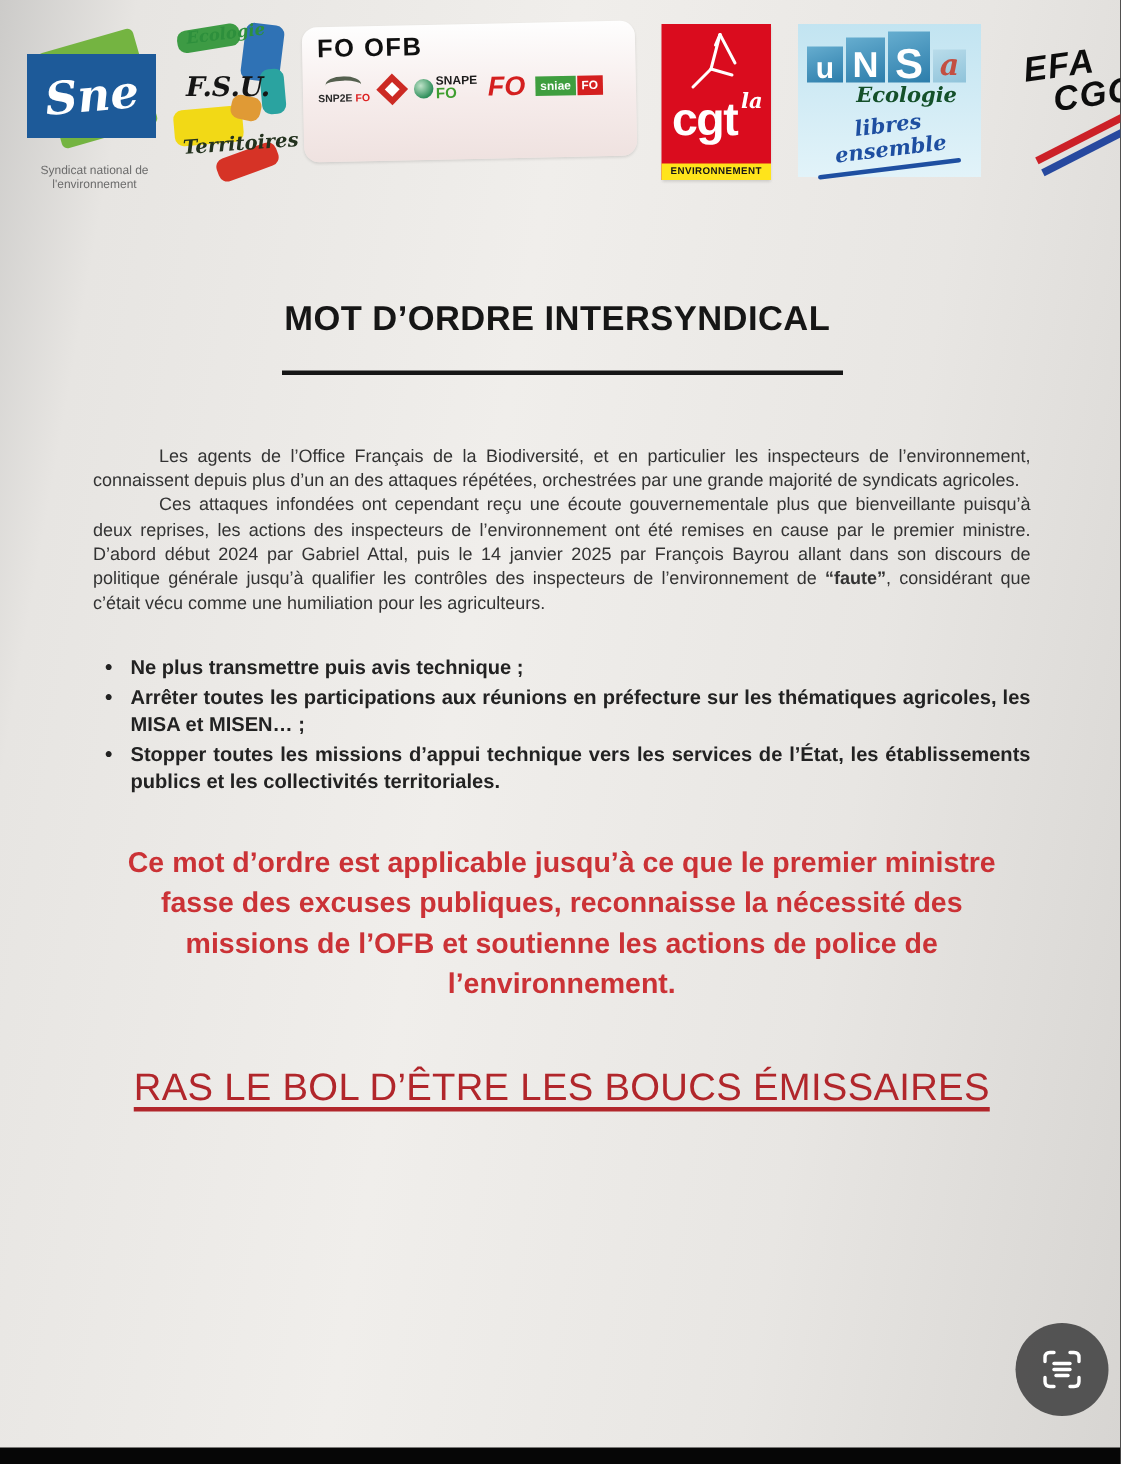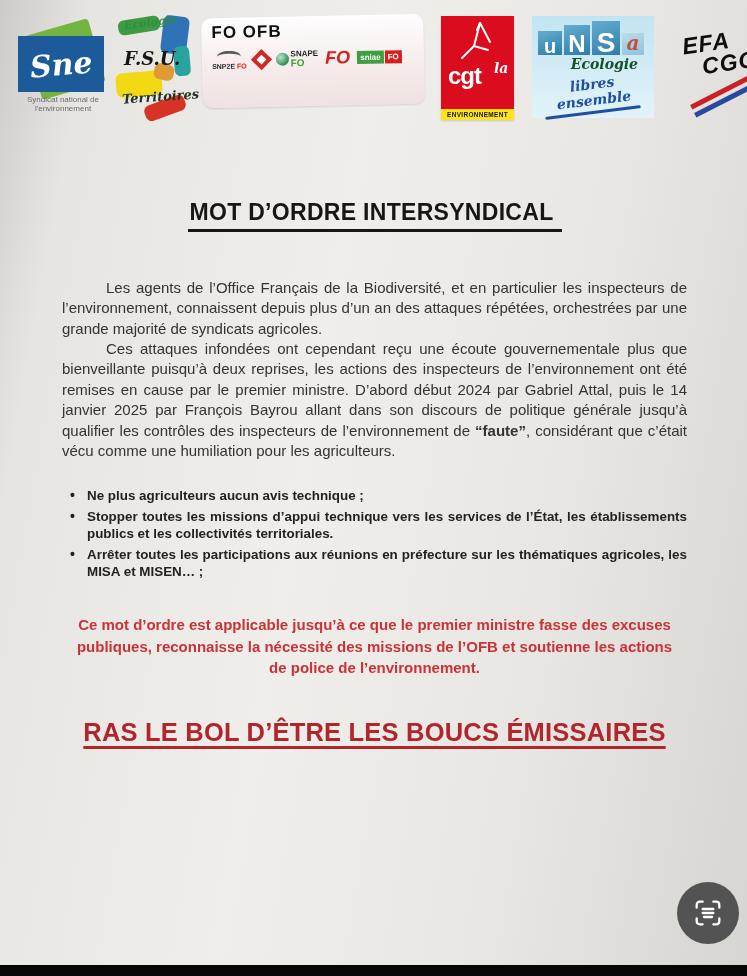--- a/index.html
+++ b/index.html
@@ -19,21 +19,21 @@
     color:var(--text);
   }
   
   .logos{display:flex;align-items:flex-start;padding:16px 0 0 16px;height:126px;}
   .logo{position:relative;flex:0 0 auto;}
   
   .sne{width:94px;height:106px;margin-top:8px;}
   .sne-green{position:absolute;top:2px;left:16px;width:66px;height:66px;background:#74b441;transform:rotate(-16deg);border-radius:4px;}
   .sne-blue{position:absolute;top:12px;left:2px;width:86px;height:56px;background:#1d5a99;display:flex;align-items:center;justify-content:center;}
   .sne-name{color:#fff;font:italic 700 30px "DejaVu Serif",serif;transform:rotate(-5deg);}
-  .sne-tag{position:absolute;bottom:16px;left:0;width:100%;text-align:center;font-size:8px;line-height:1.2;color:#6b6b6b;}
+  .sne-tag{position:absolute;bottom:2px;left:0;width:100%;text-align:center;font-size:8px;line-height:1.2;color:#6b6b6b;}
   
   .fsu{width:74px;height:104px;margin-left:6px;}
   .fsu i{position:absolute;border-radius:6px;}
   .fsu-g{top:2px;left:2px;width:42px;height:15px;background:#3d9b44;transform:rotate(-9deg);}
   .fsu-b{top:0;right:2px;width:26px;height:38px;background:#2f72b5;transform:rotate(7deg);}
   .fsu-t{top:30px;right:0;width:16px;height:30px;background:#2aa3a0;transform:rotate(-5deg);}
   .fsu-y{bottom:24px;left:0;width:46px;height:24px;background:#f2d916;transform:rotate(-5deg);}
   .fsu-r{bottom:4px;right:4px;width:42px;height:16px;background:#d63326;transform:rotate(-20deg);}
   .fsu-o{top:48px;right:16px;width:20px;height:16px;background:#e09a35;transform:rotate(12deg);}
   .fsu-eco{position:absolute;top:0;left:8px;font:italic 600 11px "DejaVu Serif",serif;color:#2d8f3c;transform:rotate(-7deg);}
@@ -53,21 +53,21 @@
   .fo-c3 .t{font-size:8px;font-weight:800;color:#1c1c1c;line-height:1;}
   .fo-c3 .t b{display:block;color:#3f9e2f;font-size:10px;}
   .fo-c4{font:italic 900 18px "Liberation Sans",sans-serif;color:#d41f1f;}
   .fo-c5{display:flex;gap:1px;font-size:8px;font-weight:800;color:#fff;}
   .fo-c5 .g{background:#3f9e3f;padding:2px 3px;}
   .fo-c5 .r{background:#d41f1f;padding:2px 3px;}
   
   .cgt{width:73px;height:104px;margin-left:17px;background:#da0c1e;box-shadow:0 1px 2px rgba(0,0,0,.15);}
   .cgt svg{display:block;margin:4px auto 0;}
   .cgt-la{position:absolute;top:44px;left:9px;color:#fff;font:italic 700 14px "DejaVu Serif",serif;margin-left:44px;}
-  .cgt-name{position:absolute;top:48px;left:7px;color:#fff;font-weight:800;font-size:24px;letter-spacing:-1px;line-height:1;}
+  .cgt-name{position:absolute;top:48px;left:7px;color:#fff;font-weight:800;font-size:31px;letter-spacing:-1px;line-height:1;}
   .cgt-strip{position:absolute;bottom:0;left:0;right:0;background:#ffe41b;color:#161616;font-size:6.5px;font-weight:700;text-align:center;padding:2px 0;letter-spacing:.3px;}
   
   .unsa{width:122px;height:102px;margin-left:18px;background:linear-gradient(180deg,#c2e4f1,#e2f3f9);padding:5px 6px;}
   .unsa-letters{display:flex;align-items:flex-end;gap:2px;}
   .unsa-letters .sq{background:linear-gradient(160deg,#66adcf,#2c7dab);color:#fff;font-weight:800;display:flex;align-items:flex-end;justify-content:center;line-height:.9;}
   .sq.u{width:24px;height:24px;font-size:20px;}
   .sq.n{width:26px;height:30px;font-size:24px;}
   .sq.s{width:28px;height:34px;font-size:28px;}
   .sq.a{width:22px;height:22px;background:linear-gradient(160deg,#b9dcea,#8fc3da);color:#c34f42;font:italic 700 20px "DejaVu Serif",serif;}
   .unsa-eco{margin-top:1px;text-align:right;padding-right:10px;color:#14502a;font:italic 700 14px "DejaVu Serif",serif;}
@@ -75,30 +75,30 @@
   .unsa-swoosh{width:96px;height:2.5px;background:#1e4fa1;border-radius:2px;transform:rotate(-7deg);margin:3px auto 0;}
   
   .efa{width:95px;height:90px;margin-left:14px;margin-top:12px;}
   .efa-l1{font:italic 900 23px "Liberation Sans",sans-serif;color:#0d0d0d;transform:rotate(-8deg);margin-left:14px;letter-spacing:1px;}
   .efa-l2{font:italic 900 23px "Liberation Sans",sans-serif;color:#0d0d0d;transform:rotate(-8deg);margin-left:34px;margin-top:-6px;letter-spacing:1px;}
   .efa-sr{position:absolute;right:-2px;bottom:26px;width:78px;height:5px;background:#cc2027;transform:rotate(-27deg);}
   .efa-sb{position:absolute;right:-6px;bottom:18px;width:78px;height:5px;background:#27499f;transform:rotate(-27deg);}
   
   .doc{padding:0 60px 0 62px;}
   .title-wrap{text-align:center;margin-top:58px;}
-  .title{display:inline-block;font-size:23px;font-weight:700;color:#161616;letter-spacing:.3px;border-bottom:3px solid #161616;padding:0 8px 3px 2px;}
-  .body-p{margin:0;font-size:15px;line-height:1.36;text-align:justify;text-indent:44px;color:#333;}
+  .title{display:inline-block;font-size:23px;font-weight:700;color:#161616;letter-spacing:.3px;border-bottom:3px solid #161616;padding:0 8px 21px 2px;}
+  .body-p{margin:0;font-size:12px;line-height:1.36;text-align:justify;text-indent:44px;color:#333;}
   .body-block{margin-top:30px;}
   .callout{margin:16px 0 0;font-size:17.5px;font-weight:700;line-height:1.37;color:var(--red);text-align:justify;text-indent:48px;text-decoration:underline;text-underline-offset:3px;}
   .bullets{margin:26px 0 0;padding:0 0 0 8px;list-style:none;}
   .bullets li{position:relative;padding-left:17px;margin-bottom:3px;font-size:13.4px;font-weight:700;line-height:1.3;color:#222;text-align:justify;}
   .bullets li::before{content:"\2022";position:absolute;left:0;top:-1px;font-size:14px;}
   .footnote{margin:16px 0 0 18px;font-size:9.5px;color:#3c3c3c;}
-  .applicability{margin:34px auto 0;width:612px;text-align:center;font-size:15px;font-weight:700;line-height:1.42;color:#cb3236;}
-  .slogan1{margin:40px 0 0;text-align:center;font-size:25.5px;font-weight:700;color:var(--slogan-red);text-decoration:underline;text-decoration-thickness:2.5px;text-underline-offset:5px;letter-spacing:.2px;}
+  .applicability{margin:34px auto 0;width:612px;text-align:center;font-size:19px;font-weight:700;line-height:1.42;color:#cb3236;}
+  .slogan1{margin:40px 0 0;text-align:center;font-size:25.5px;font-weight:400;color:var(--slogan-red);text-decoration:underline;text-decoration-thickness:2.5px;text-underline-offset:5px;letter-spacing:.2px;}
   .slogan2{margin:26px 0 0;text-align:center;font-size:18.5px;font-weight:800;color:var(--slogan-red);text-decoration:underline;text-decoration-thickness:2px;text-underline-offset:4px;}
   
   .fab{position:absolute;right:8px;bottom:32px;width:62px;height:62px;border-radius:50%;border:none;background:rgba(72,72,72,.92);display:flex;align-items:center;justify-content:center;cursor:pointer;padding:0;}
   .bottom-bar{position:absolute;left:0;right:0;bottom:0;height:11px;background:#060606;}
 </style>
 </head>
 <body>
 
 <div class="photo">
 
@@ -186,23 +186,23 @@
       <h1 class="title">MOT D’ORDRE INTERSYNDICAL</h1>
     </div>
 
     <div class="body-block">
       <p class="body-p">Les agents de l’Office Français de la Biodiversité, et en particulier les inspecteurs de l’environnement, connaissent depuis plus d’un an des attaques répétées, orchestrées par une grande majorité de syndicats agricoles.</p>
       <p class="body-p"><span>Ces attaques infondées ont cependant reçu une écoute gouvernementale plus que bienveillante puisqu’à deux reprises, les actions des inspecteurs de l’environnement ont été remises en cause par le premier ministre. D’abord début 2024 par Gabriel Attal, puis le 14 janvier 2025 par François Bayrou allant dans son discours de politique générale jusqu’à qualifier les contrôles des inspecteurs de l’environnement de </span><b>“faute”</b><span>, considérant que c’était vécu comme une humiliation pour les agriculteurs.</span></p>
     </div>
 
 
     <ul class="bullets">
-      <li>Ne plus agriculteurs aucun avis technique ;</li>
+      <li>Ne plus transmettre puis avis technique ;</li>
+      <li>Arrêter toutes les participations aux réunions en préfecture sur les thématiques agricoles, les MISA et MISEN… ;</li>
       <li>Stopper toutes les missions d’appui technique vers les services de l’État, les établissements publics et les collectivités territoriales.</li>
-      <li>Arrêter toutes les participations aux réunions en préfecture sur les thématiques agricoles, les MISA et MISEN… ;</li>
     </ul>
 
 
     <p class="applicability">Ce mot d’ordre est applicable jusqu’à ce que le premier ministre fasse des excuses publiques, reconnaisse la nécessité des missions de l’OFB et soutienne les actions de police de l’environnement.</p>
 
     <p class="slogan1">RAS LE BOL D’ÊTRE LES BOUCS ÉMISSAIRES</p>
 
   </div>
 
   <button class="fab">

